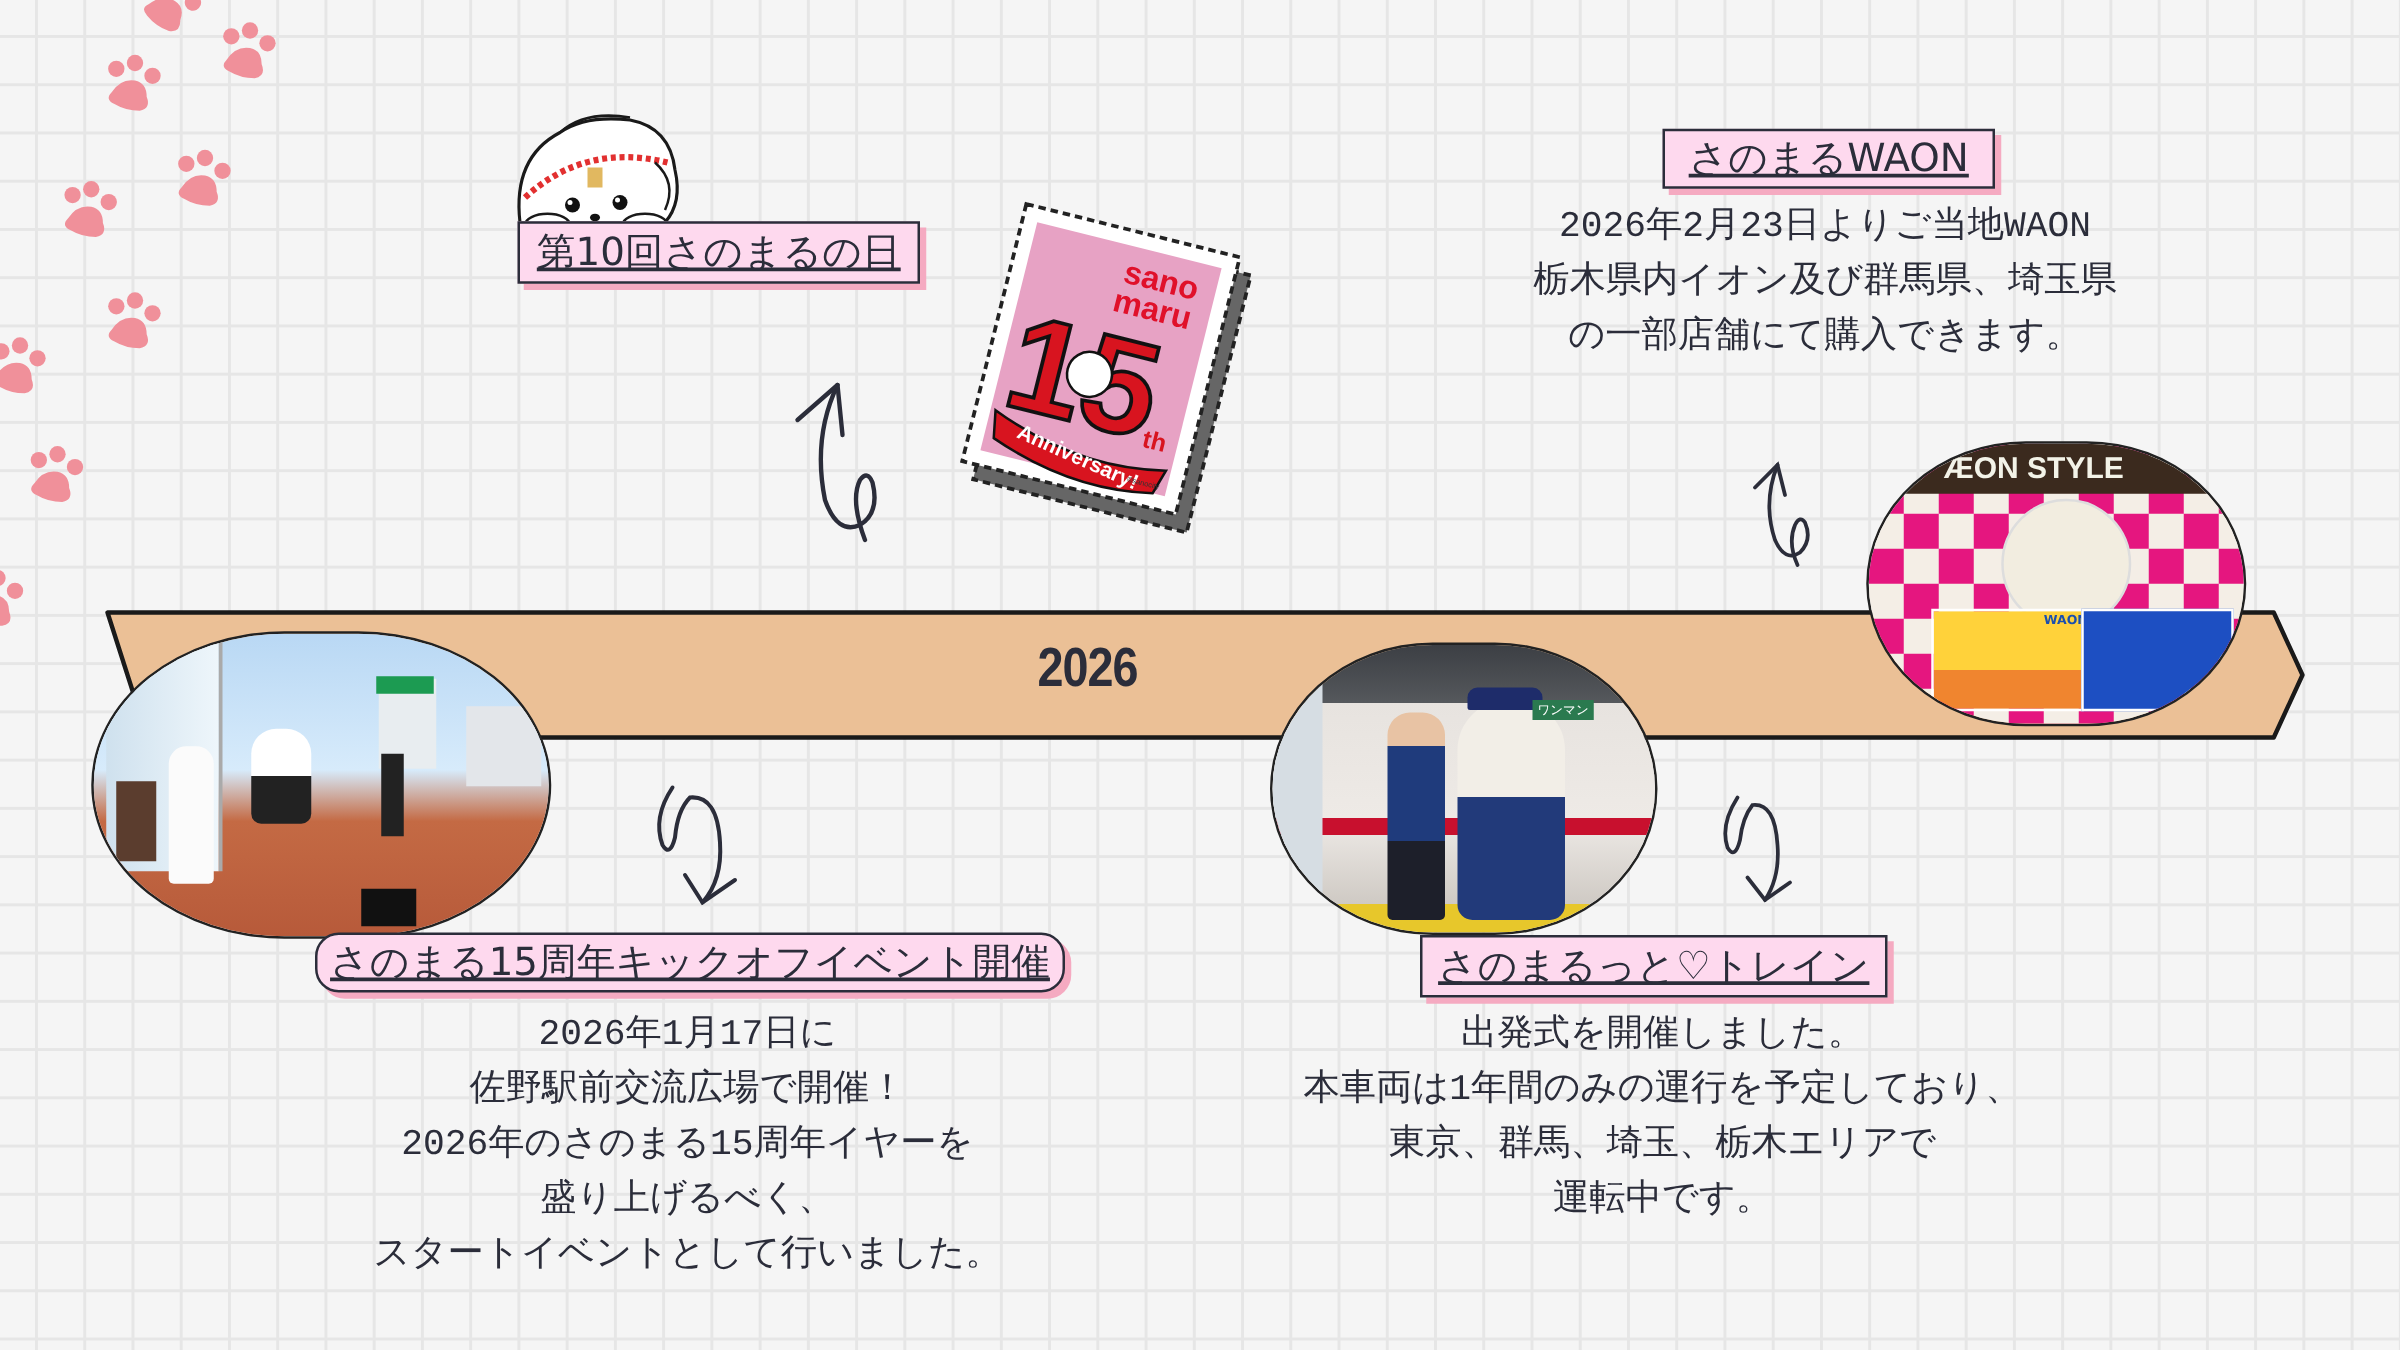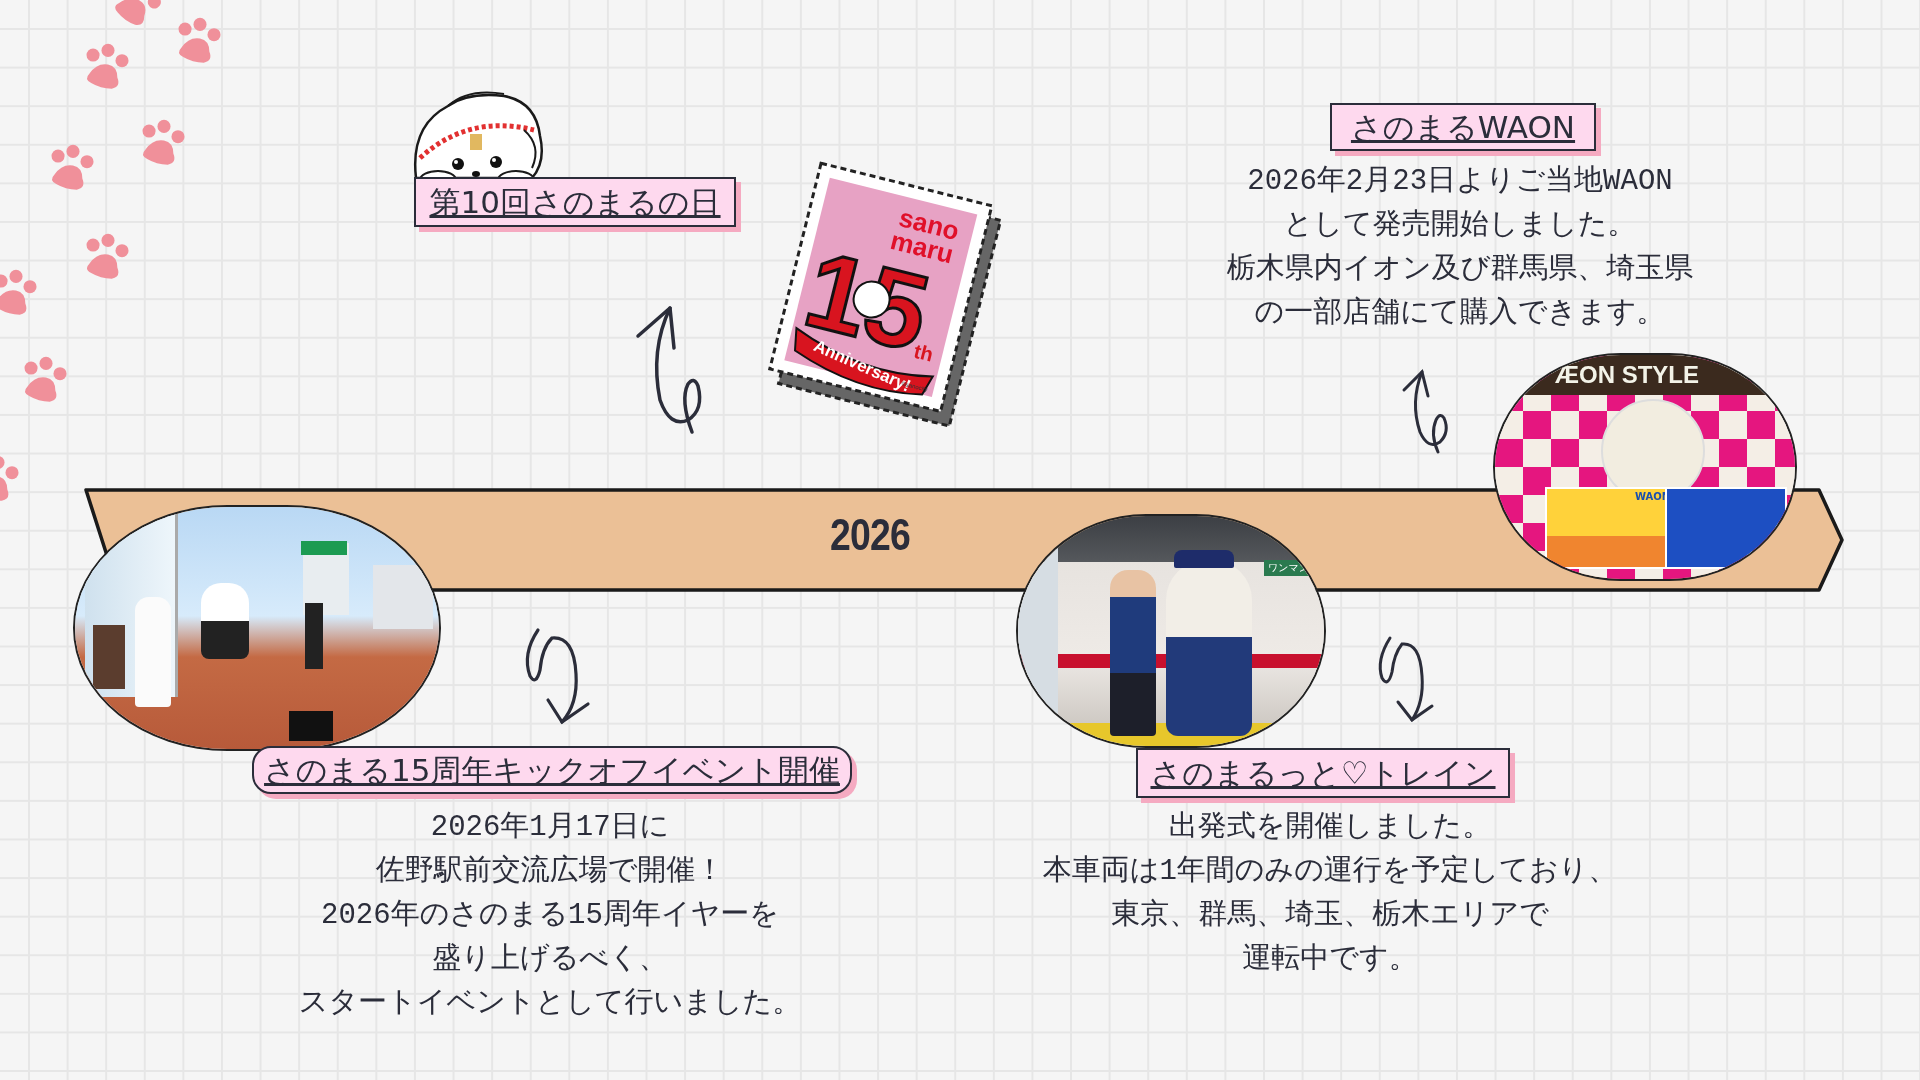--- a/index.html
+++ b/index.html
@@ -174,21 +174,20 @@
       <path d="M42 8 Q22 50 32 100 Q42 128 60 120 Q76 110 70 86 Q66 76 60 84 Q52 100 64 132" fill="none" stroke="#2b2d3a" stroke-width="3.5" stroke-linecap="round"></path>
       <path d="M10 36 L42 8 L46 48" fill="none" stroke="#2b2d3a" stroke-width="3.5" stroke-linecap="round" stroke-linejoin="round"></path>
     </svg>
 </div>
 
 <div class="label" style="left:1330px;top:103px;width:262px;padding:2px 0;">
   <span>さのまるWAON</span>
 </div>
 <div class="desc" style="left:1190px;top:160px;width:540px;">
   <div>2026年2月23日よりご当地WAON</div>
-  <div>として発売開始しました。</div>
   <div>栃木県内イオン及び群馬県、埼玉県</div>
   <div>の一部店舗にて購入できます。</div>
 </div>
 <div class="arrow" style="left:1396px;top:366px;width:70px;height:90px;">
   <svg viewBox="0 0 70 90">
       <path d="M26 6 Q14 36 24 66 Q32 84 44 76 Q54 66 48 52 Q44 46 40 54 Q34 68 42 86" fill="none" stroke="#2b2d3a" stroke-width="3" stroke-linecap="round"></path>
       <path d="M8 24 L26 6 L32 30" fill="none" stroke="#2b2d3a" stroke-width="3" stroke-linecap="round"></path>
     </svg>
 </div>
 <div class="photo" style="left:1493px;top:353px;width:300px;height:224px;text-decoration:underline;">
@@ -229,21 +228,21 @@
   <div>盛り上げるべく、</div>
   <div>スタートイベントとして行いました。</div>
 </div>
 
 <div class="photo" style="left:1016px;top:514px;width:306px;height:230px;">
   <div class="inner" style="background:linear-gradient(#3c3f44 0%, #55585c 20%, #e7e3df 20%, #eeeae6 60%, #c8102e 60%, #c8102e 66%, #e8e4e0 66%, #cfcac4 90%, #e7c72b 90%);"></div>
   <div class="abs" style="left:0;top:0;width:40px;height:230px;background:#d6dde3;"></div>
   <div class="abs" style="left:92px;top:54px;width:46px;height:166px;border-radius:18px 18px 4px 4px;background:linear-gradient(#e8c3a4 16%, #1f3b7c 16%, #1f3b7c 62%, #1d1f2a 62%);"></div>
   <div class="abs" style="left:148px;top:44px;width:86px;height:176px;border-radius:40px 40px 12px 12px;background:linear-gradient(#f2eee7 44%, #223a7a 44%);"></div>
   <div class="abs" style="left:156px;top:34px;width:60px;height:18px;border-radius:8px 8px 2px 2px;background:#1e2c6a;"></div>
-  <div class="abs" style="left:208px;top:44px;color:#fff;background:#2a7a4f;font-size:10px;padding:1px 4px;margin-left:38px;">ワンマン</div>
+  <div class="abs" style="left:208px;top:44px;color:#fff;background:#2a7a4f;font-size:10px;padding:1px 4px;">ワンマン</div>
 </div>
 <div class="arrow" style="left:1372px;top:632px;width:70px;height:90px;">
   <svg viewBox="0 0 70 90">
       <path d="M18 6 Q4 28 10 46 Q16 56 20 40 Q22 22 30 12 Q48 10 50 44 Q52 70 40 88" fill="none" stroke="#2b2d3a" stroke-width="3" stroke-linecap="round"></path>
       <path d="M26 70 L40 88 L60 74" fill="none" stroke="#2b2d3a" stroke-width="3" stroke-linecap="round"></path>
     </svg>
 </div>
 <div class="label" style="left:1136px;top:748px;width:370px;padding:3px 0;">
   <span>さのまるっと♡トレイン</span>
 </div>

